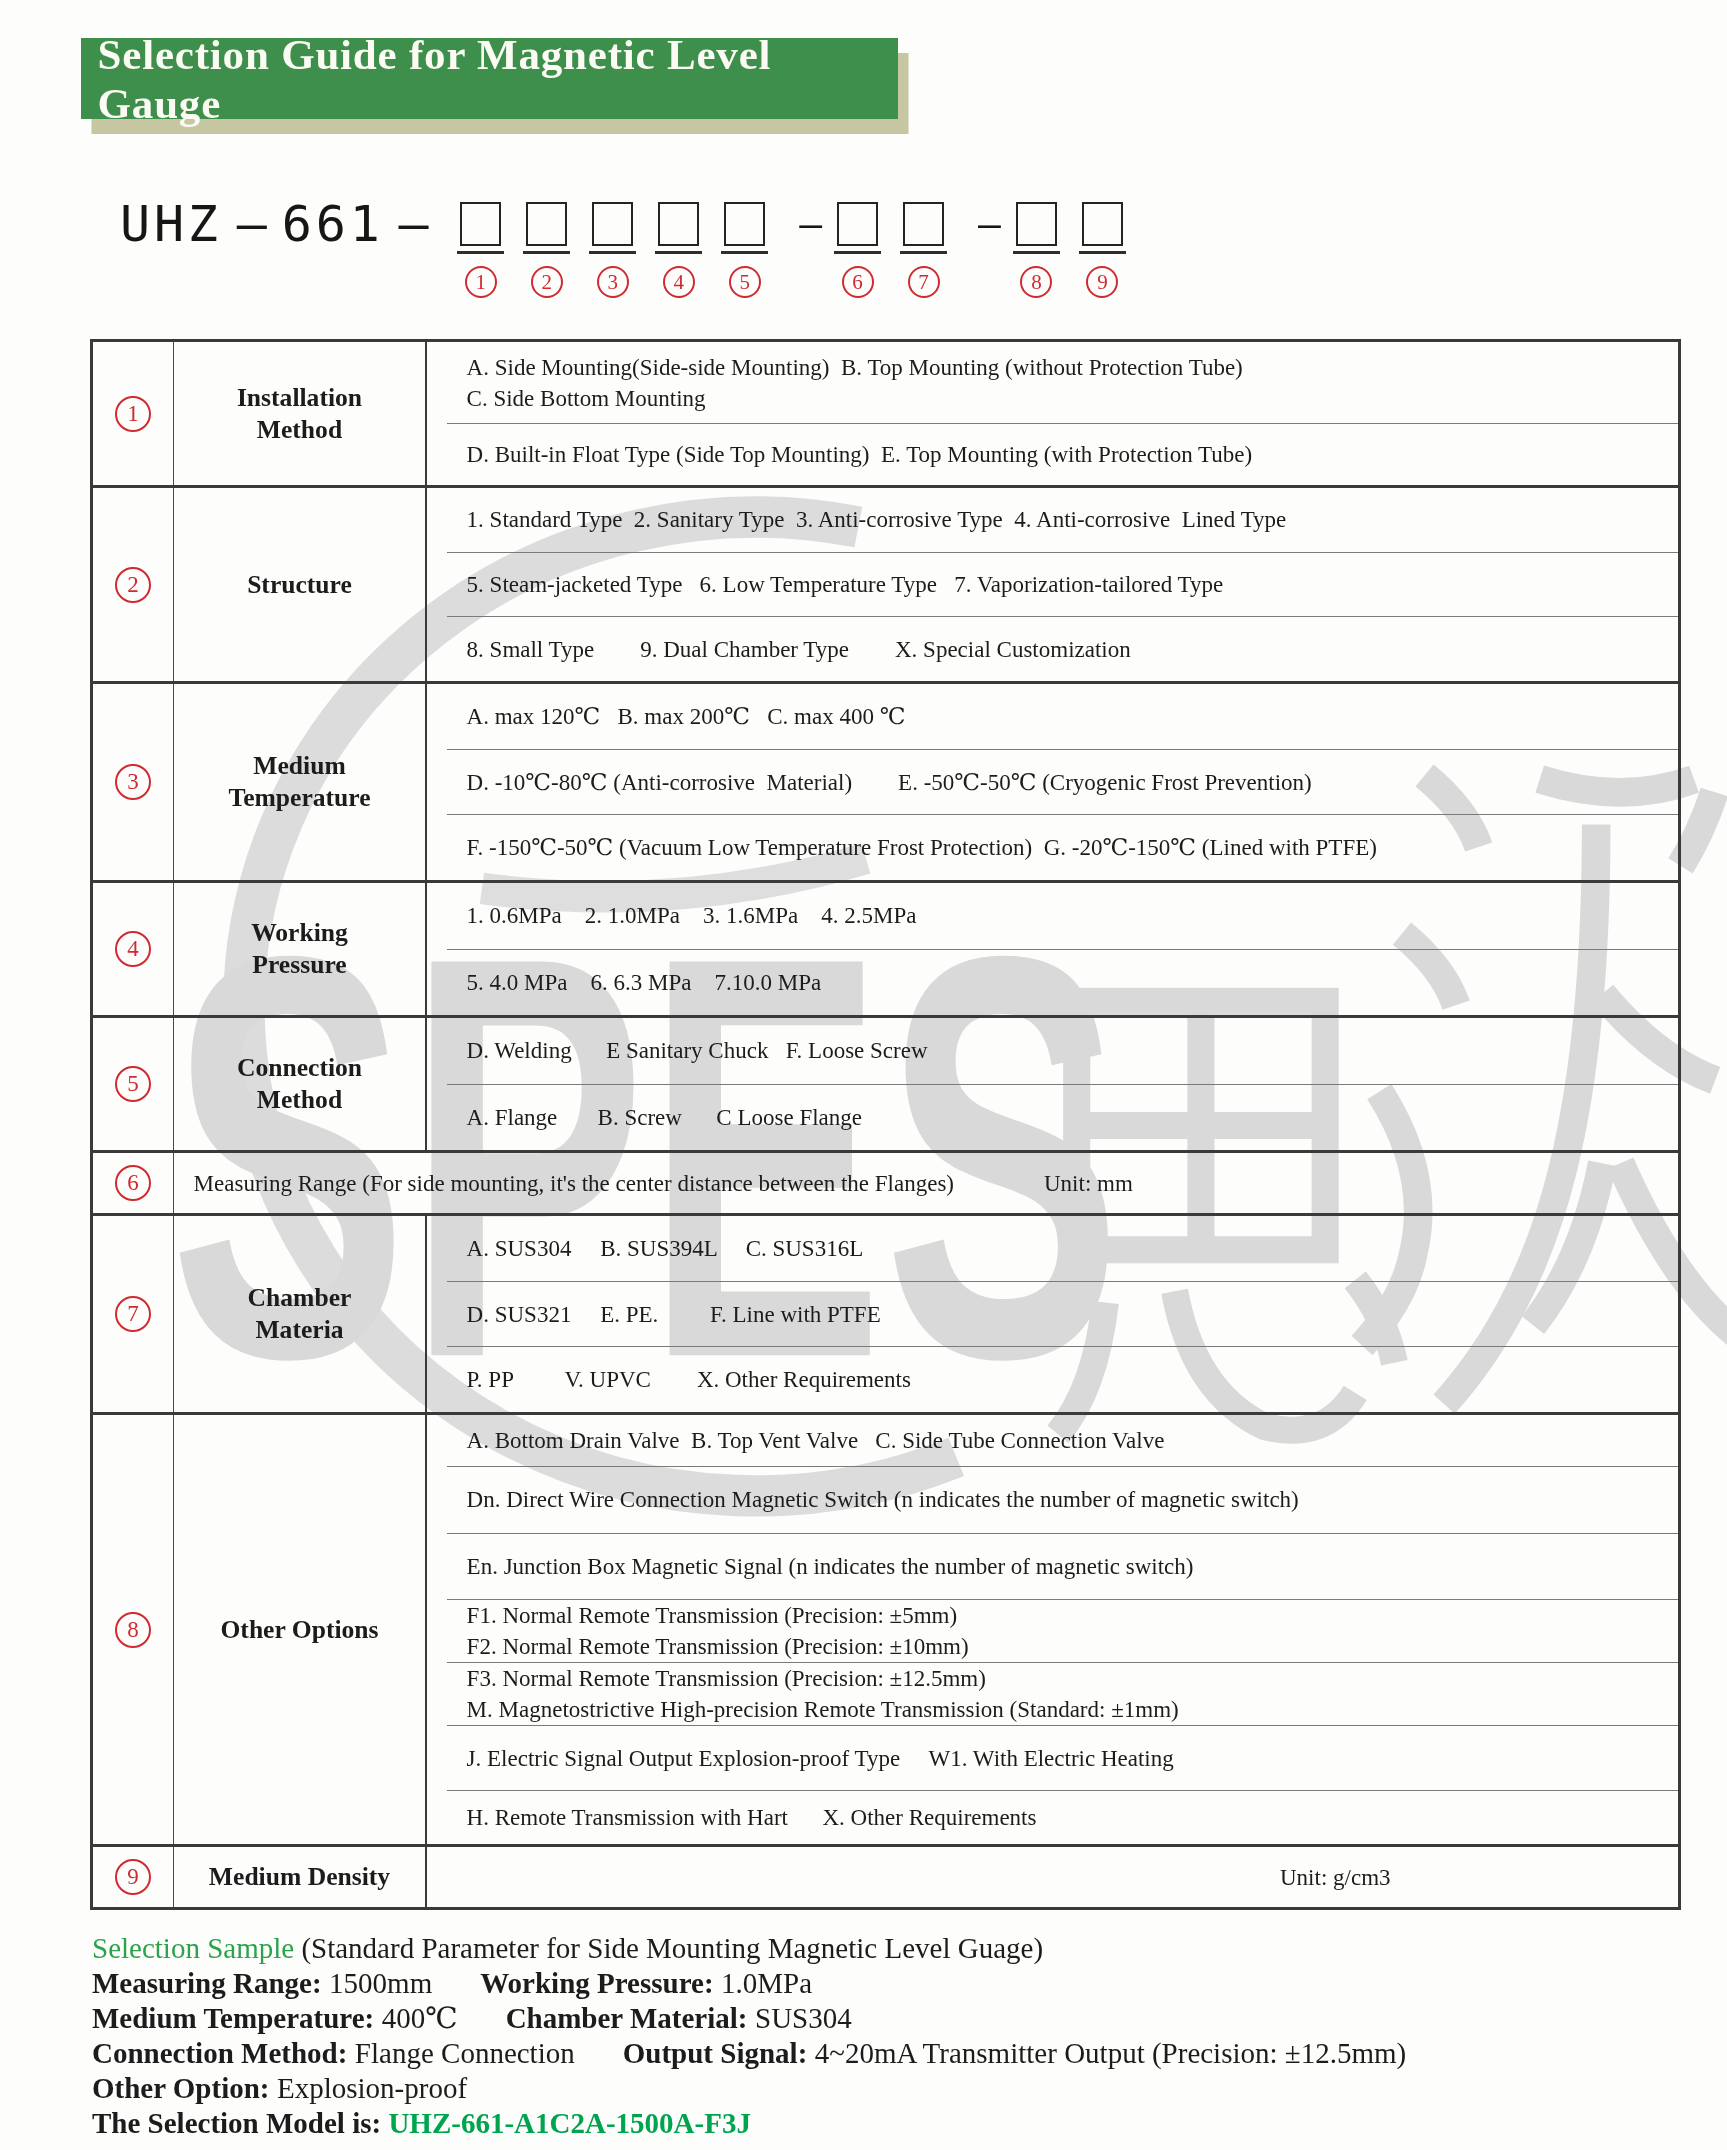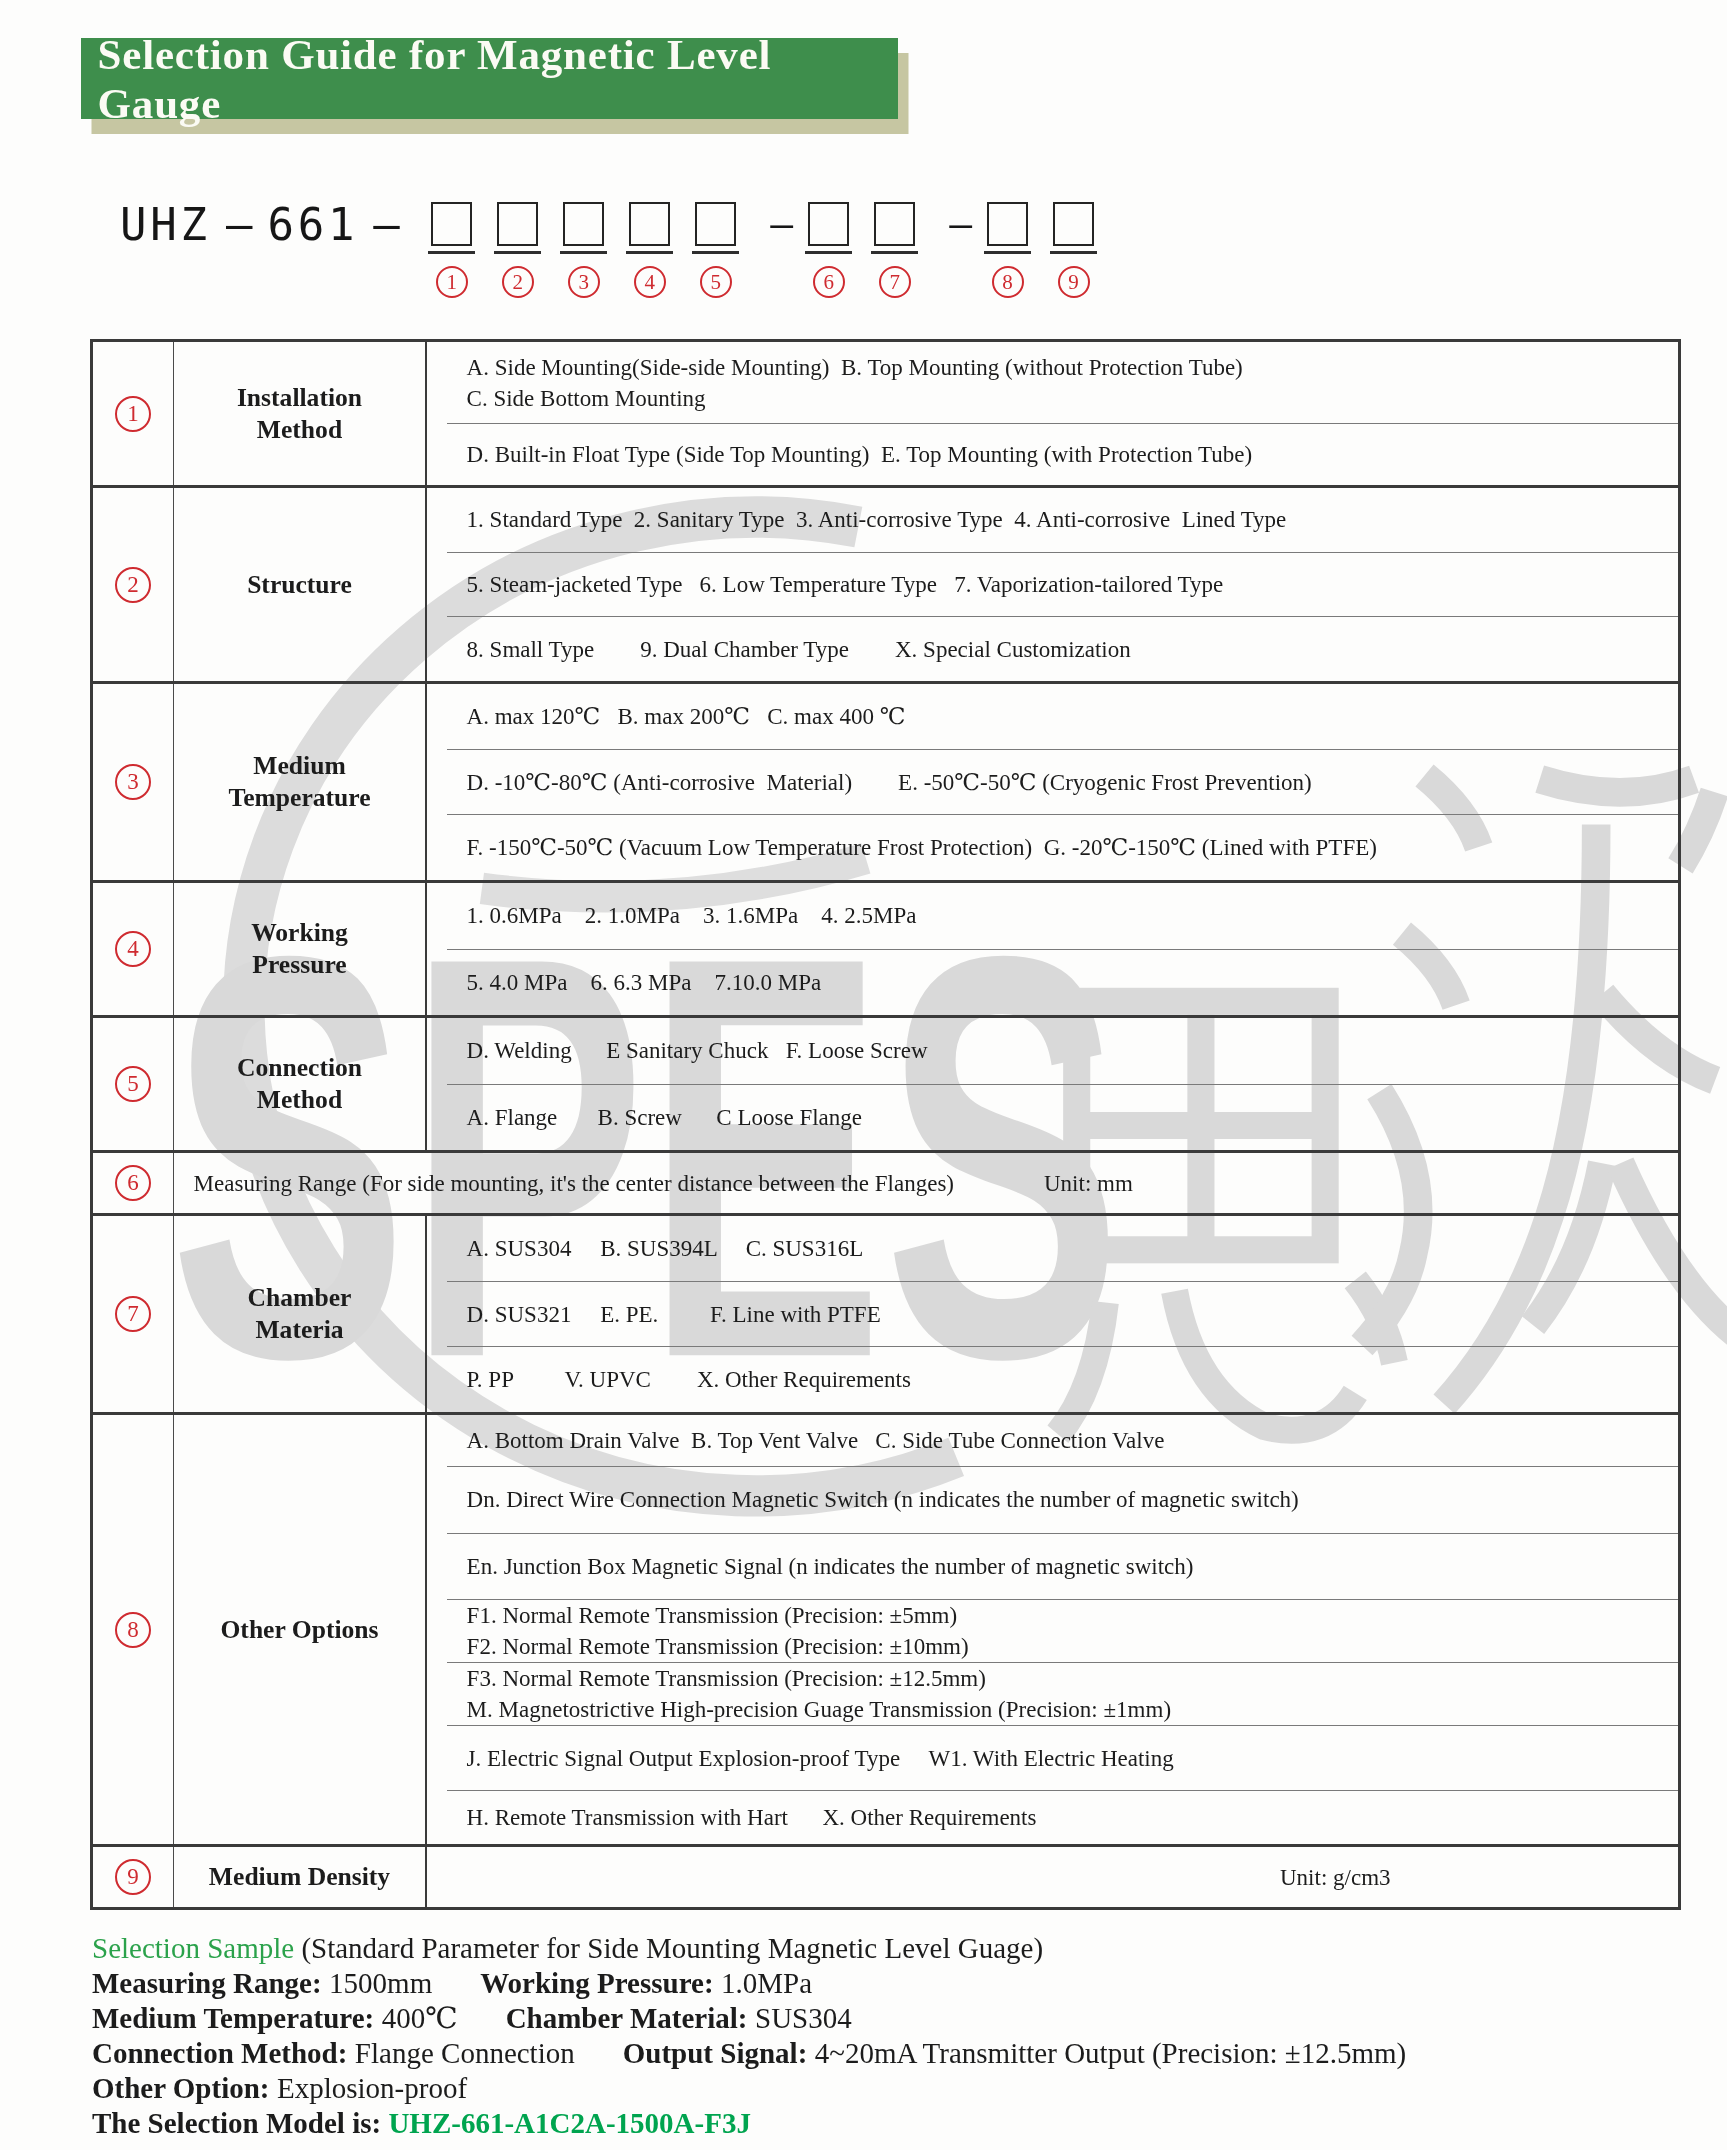--- a/index.html
+++ b/index.html
@@ -26,21 +26,21 @@
     color:#fbfbf4;font-size:43px;font-weight:bold;letter-spacing:0.8px;
     font-family:"Liberation Serif","DejaVu Serif",serif;
   }
   
   .model{
     position:absolute;left:120px;top:202px;z-index:2;
     display:flex;align-items:flex-start;
   }
   .mprefix{
     font-family:"DejaVu Sans Mono","Liberation Mono",monospace;
-    font-size:44px;line-height:45px;letter-spacing:3.8px;color:#161616;
+    font-size:50px;line-height:45px;letter-spacing:3.8px;color:#161616;
     display:flex;align-items:center;text-align:center;
   }
   .mprefix .pd{margin:0 15px;letter-spacing:0;}
   .munits{display:flex;align-items:flex-start;margin-left:13.5px;}
   .unit{display:flex;flex-direction:column;align-items:center;margin-right:19px;}
   .unit:last-child{margin-right:0;}
   .mbox{width:41px;height:44px;border:2.3px solid #242424;box-sizing:border-box;background:transparent;}
   .uline{width:47px;height:2.3px;background:#2e2e2e;margin-top:5.3px;}
   .mcirc{
     margin-top:12.8px;width:32px;height:32px;border:2.3px solid #cf2b30;border-radius:50%;
@@ -354,21 +354,21 @@
         </div>
         <div class="sub" style="flex:104">
           <div class="opt">En. Junction Box Magnetic Signal (n indicates the number of magnetic switch)</div>
         </div>
         <div class="sub" style="flex:92">
           <div class="opt">F1. Normal Remote Transmission (Precision: ±5mm)</div>
           <div class="opt">F2. Normal Remote Transmission (Precision: ±10mm)</div>
         </div>
         <div class="sub" style="flex:92">
           <div class="opt">F3. Normal Remote Transmission (Precision: ±12.5mm)</div>
-          <div class="opt">M. Magnetostrictive High-precision Guage Transmission (Precision: ±1mm)</div>
+          <div class="opt">M. Magnetostrictive High-precision Remote Transmission (Standard: ±1mm)</div>
         </div>
         <div class="sub" style="flex:100">
           <div class="opt">J. Electric Signal Output Explosion-proof Type     W1. With Electric Heating</div>
         </div>
         <div class="sub" style="flex:84">
           <div class="opt">H. Remote Transmission with Hart      X. Other Requirements</div>
         </div>
       </div>
     </div>
 

